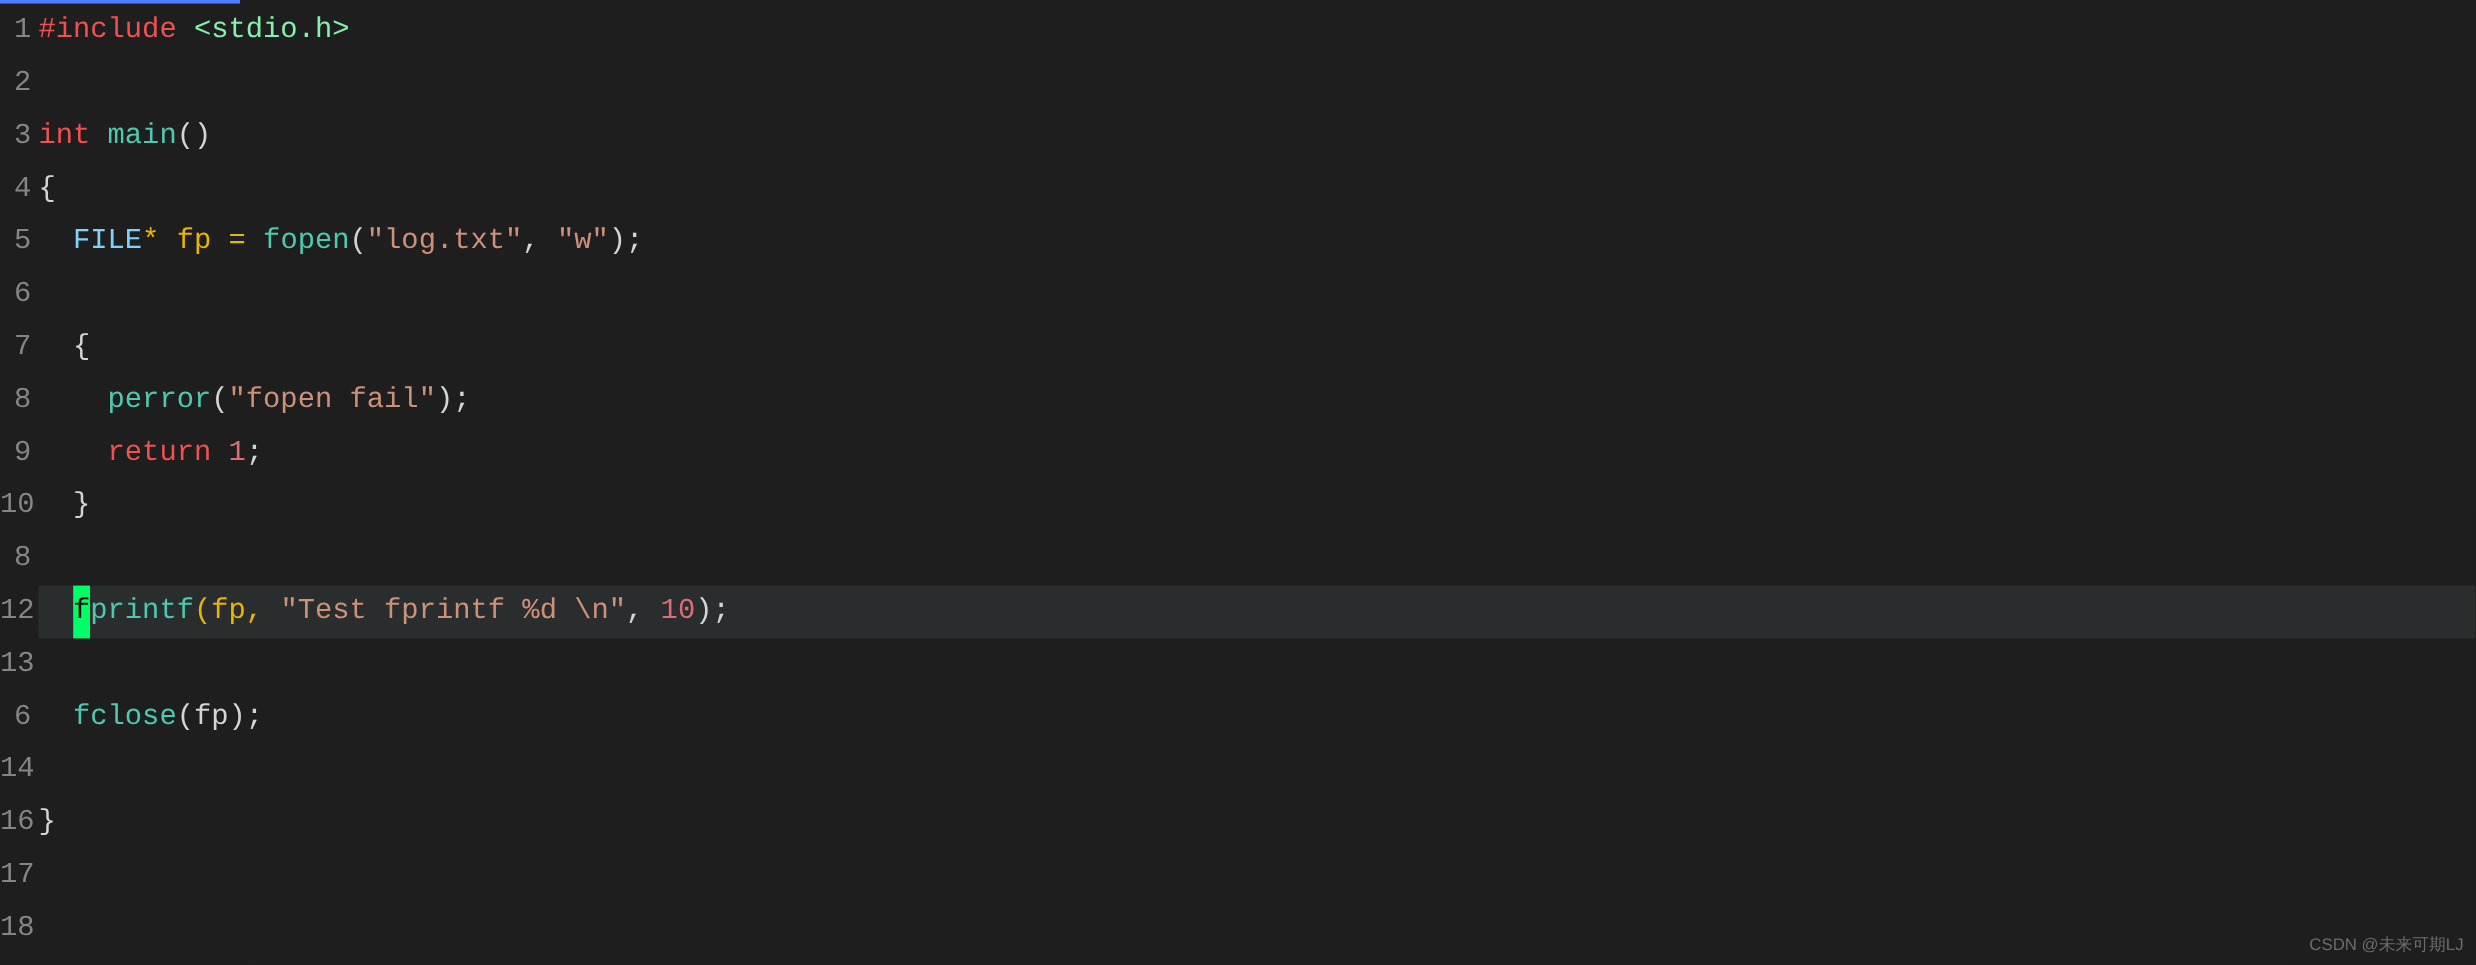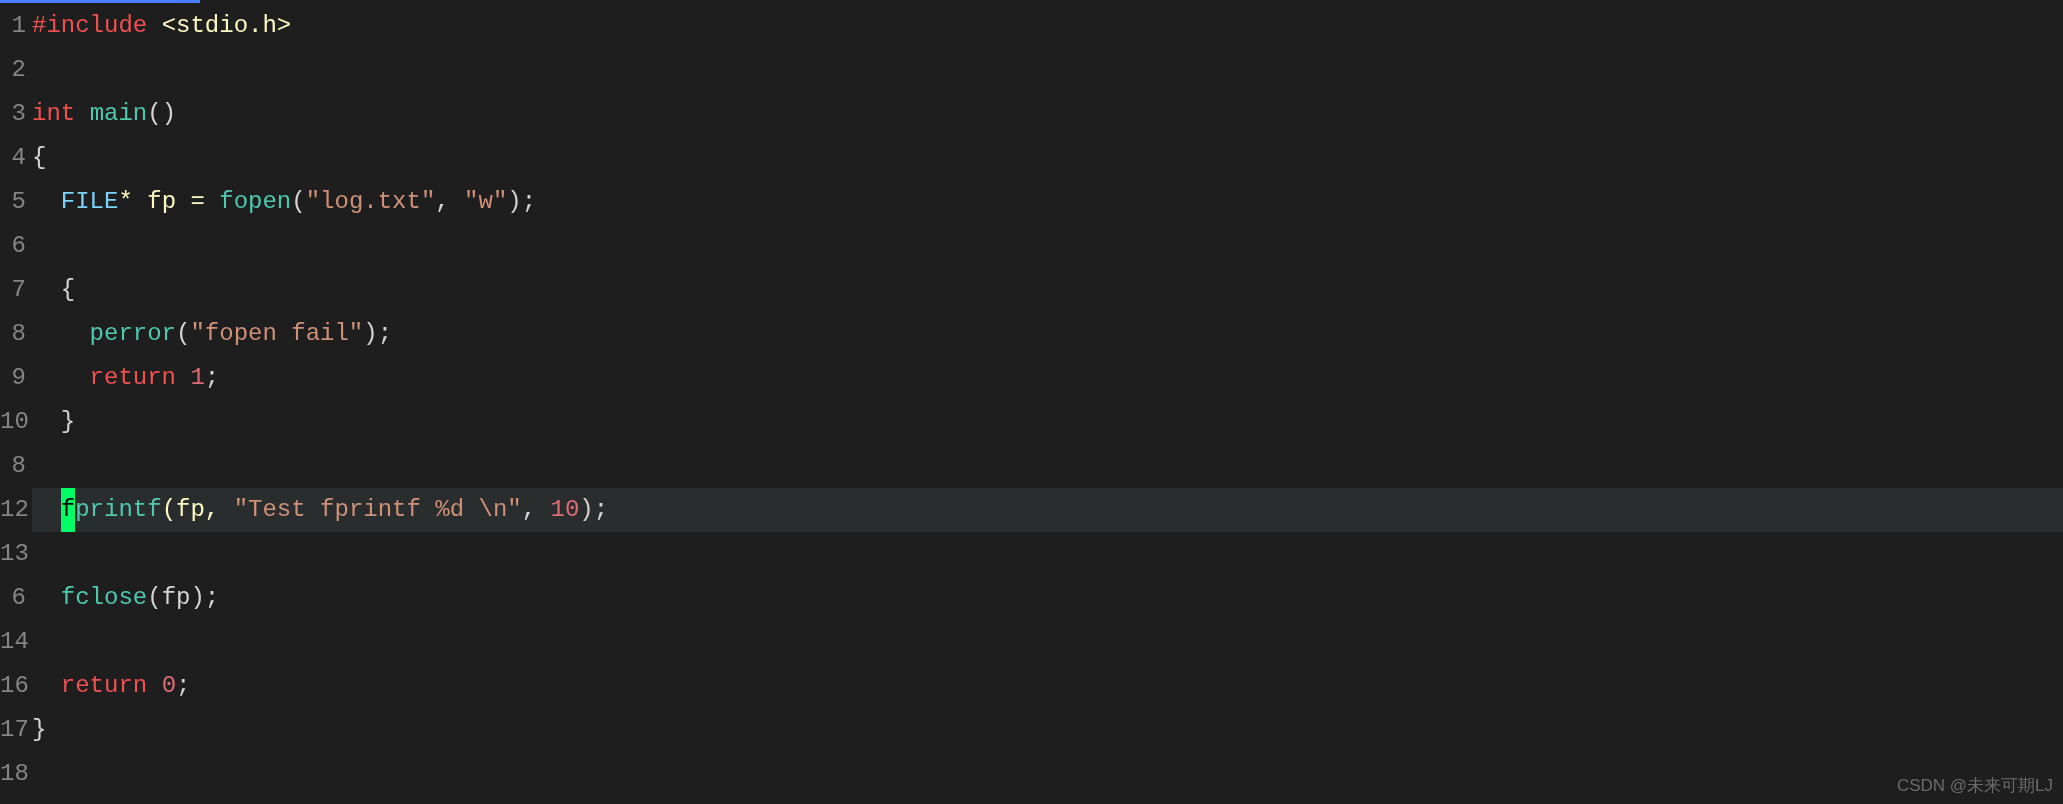--- a/index.html
+++ b/index.html
@@ -46,34 +46,34 @@
     white-space: pre;
     color: #d4d4d4;
   }
   .line.hl {
     background: #2a2d2e;
   }
   .tk-keyword { color: #f05050; text-align: center; }
   .tk-type { color: #7dd3fc; }
   .tk-func { color: #4ec9b0; }
   .tk-string { color: #ce9178; }
-  .tk-include { color: #fef9c3; margin-top: 38px; }
+  .tk-include { color: #86efac; margin-top: 38px; }
   .tk-num { color: #e06c75; }
   .tk-punc { color: #d4d4d4; }
-  .tk-ident { color: #fef9c3; }
+  .tk-ident { color: #eab308; }
   .cursor {
     background: #00ff66;
     color: #000;
     display: inline-block;
   }
   .watermark {
     position: absolute;
     bottom: 6px;
     right: 10px;
-    font-size: 17px;
+    font-size: 14px;
     color: #6b6b6b;
     font-family: Arial, sans-serif;
   }
 </style>
 </head>
 <body>
 
 <div class="top-accent"></div>
 
 <div class="editor">
@@ -107,18 +107,17 @@
     <div class="line"><span></span></div>
     <div class="line"><span>  </span><span class="tk-punc">{</span></div>
     <div class="line"><span>    </span><span class="tk-func">perror</span><span class="tk-punc">(</span><span class="tk-string">"fopen fail"</span><span class="tk-punc">);</span></div>
     <div class="line"><span>    </span><span class="tk-keyword">return</span><span> </span><span class="tk-num">1</span><span class="tk-punc">;</span></div>
     <div class="line"><span>  </span><span class="tk-punc">}</span></div>
     <div class="line"><span></span></div>
     <div class="line hl"><span>  </span><span class="cursor">f</span><span class="tk-func">printf</span><span class="tk-ident">(fp, </span><span class="tk-string">"Test fprintf %d \n"</span><span class="tk-punc">, </span><span class="tk-num">10</span><span class="tk-punc">);</span></div>
     <div class="line"><span></span></div>
     <div class="line"><span>  </span><span class="tk-func">fclose</span><span class="tk-punc">(fp);</span></div>
     <div class="line"><span></span></div>
-    <div class="line"><span>  </span><span class="tk-keyword">return</span><span> </span><span class="tk-num">0</span><span class="tk-punc">;</span></div>
     <div class="line"><span class="tk-punc">}</span></div>
   </div>
 </div>
 
 <div class="watermark">CSDN @未来可期LJ</div>
 
 </body></html>

